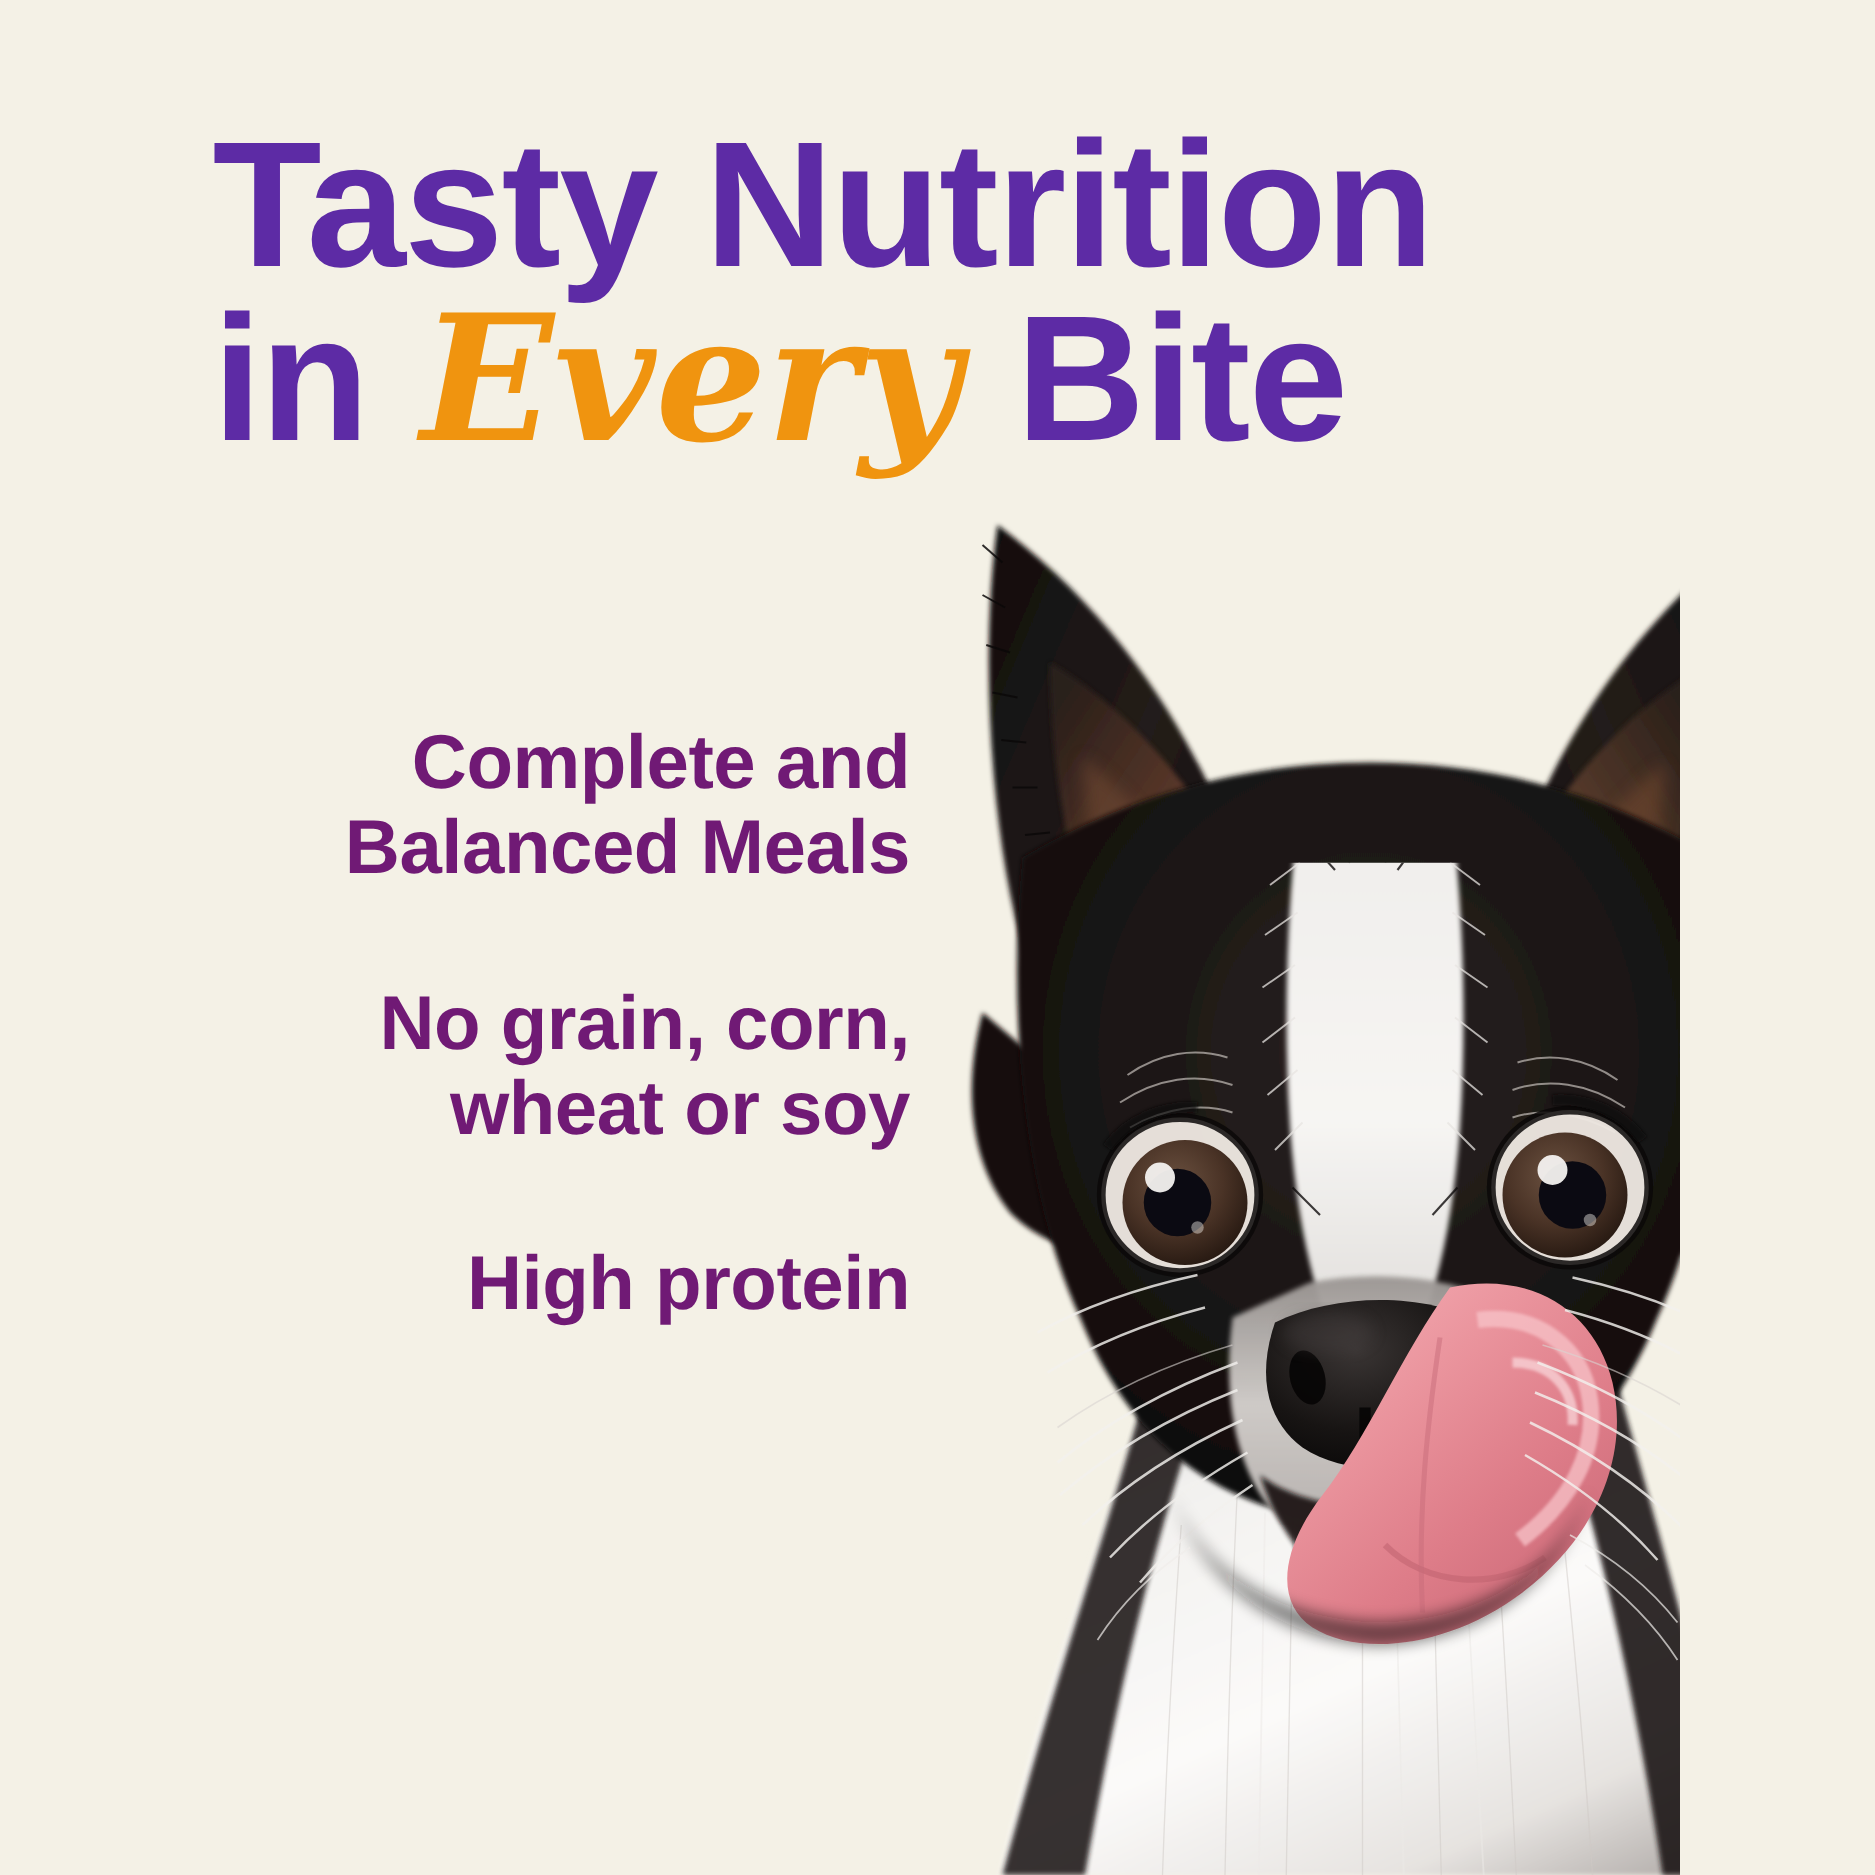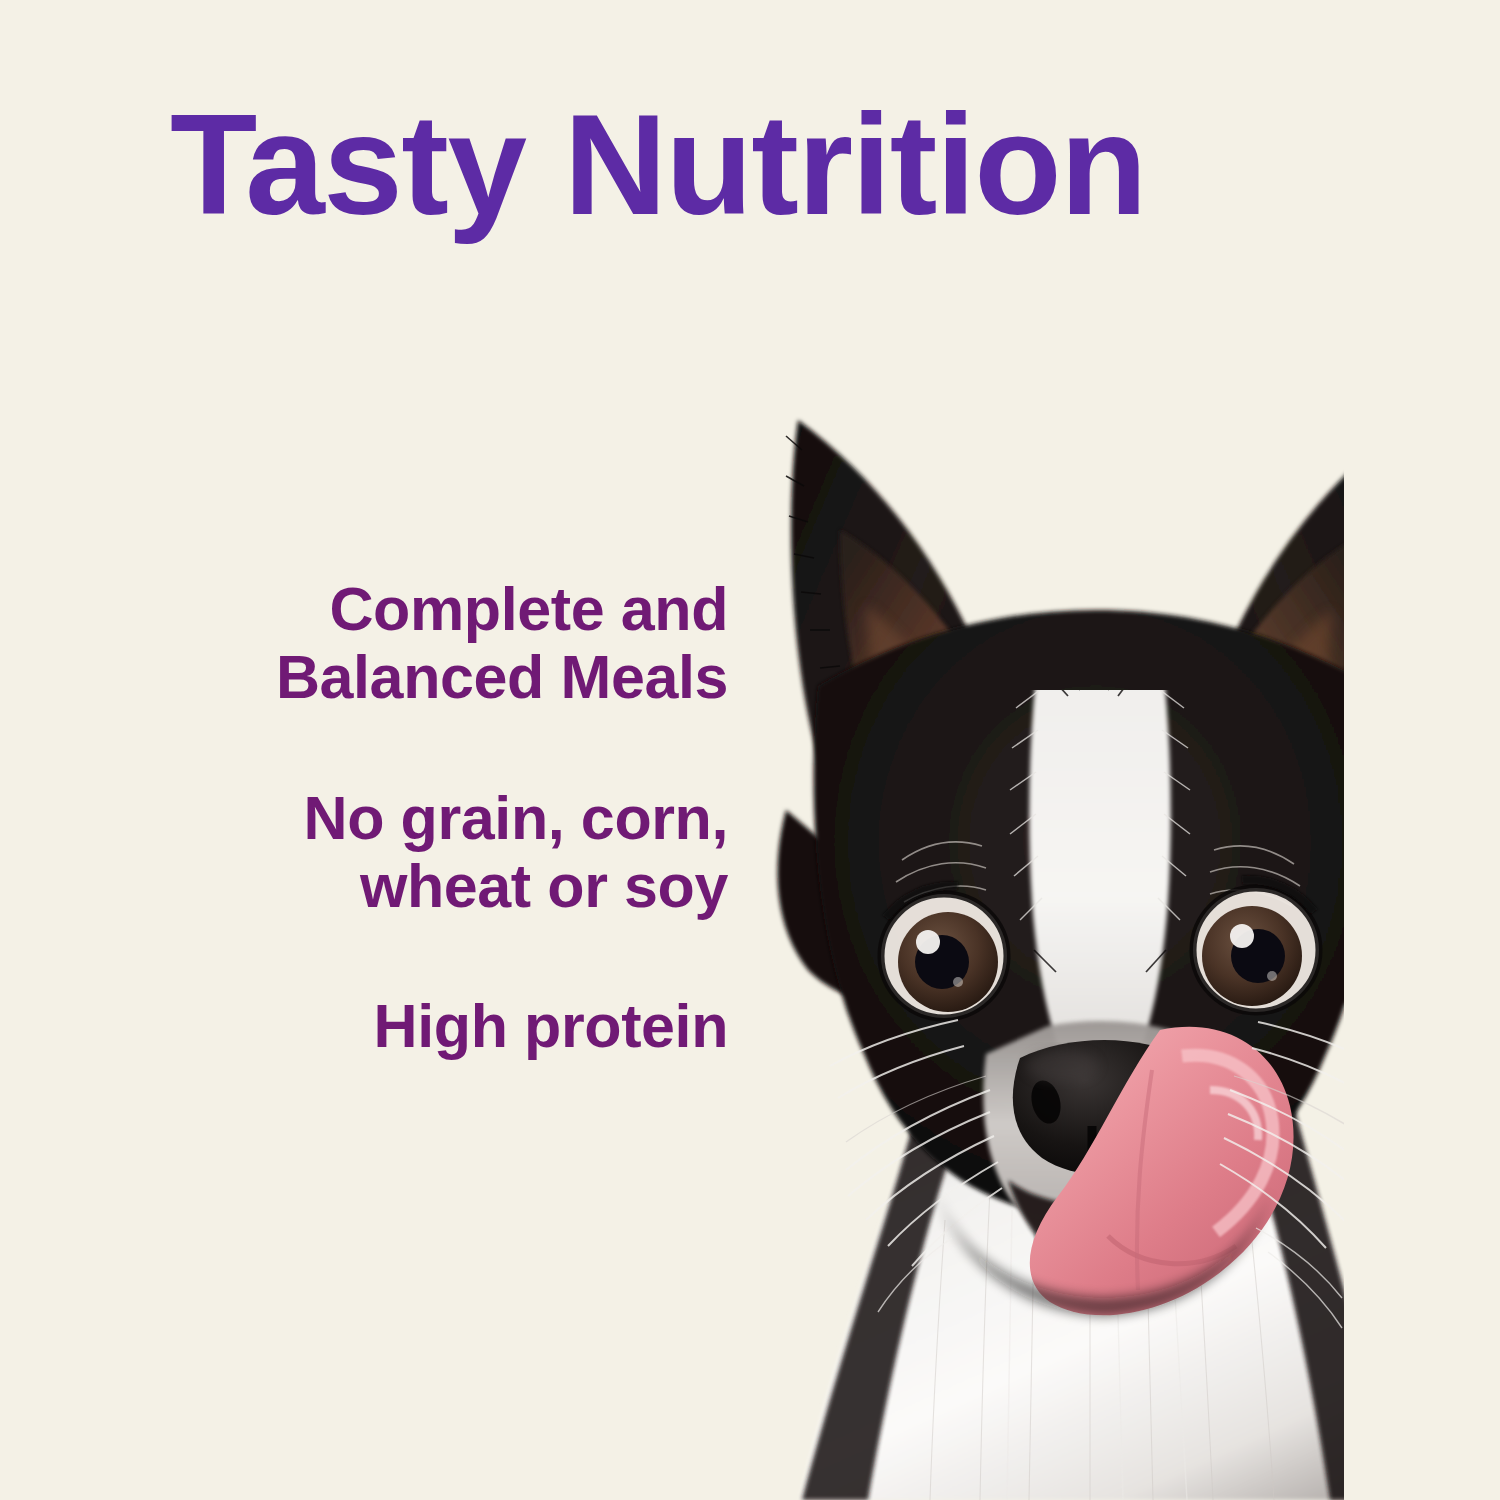--- a/index.html
+++ b/index.html
@@ -59,20 +59,21 @@
   }
   .photo svg{display:block;width:810px;height:1110px;}
 </style>
 </head>
 <body>
 
 <div id="poster">
 
   <div class="headline">
     <span class="ln">Tasty Nutrition</span>
+    <span class="ln"><span>in </span><span class="em">Every</span><span> Bite</span></span>
   </div>
 
   <div class="bullets">
 
     <div class="bullet">
       <span class="bl">Complete and</span>
       <span class="bl">Balanced Meals</span>
     </div>
 
     <div class="bullet">

